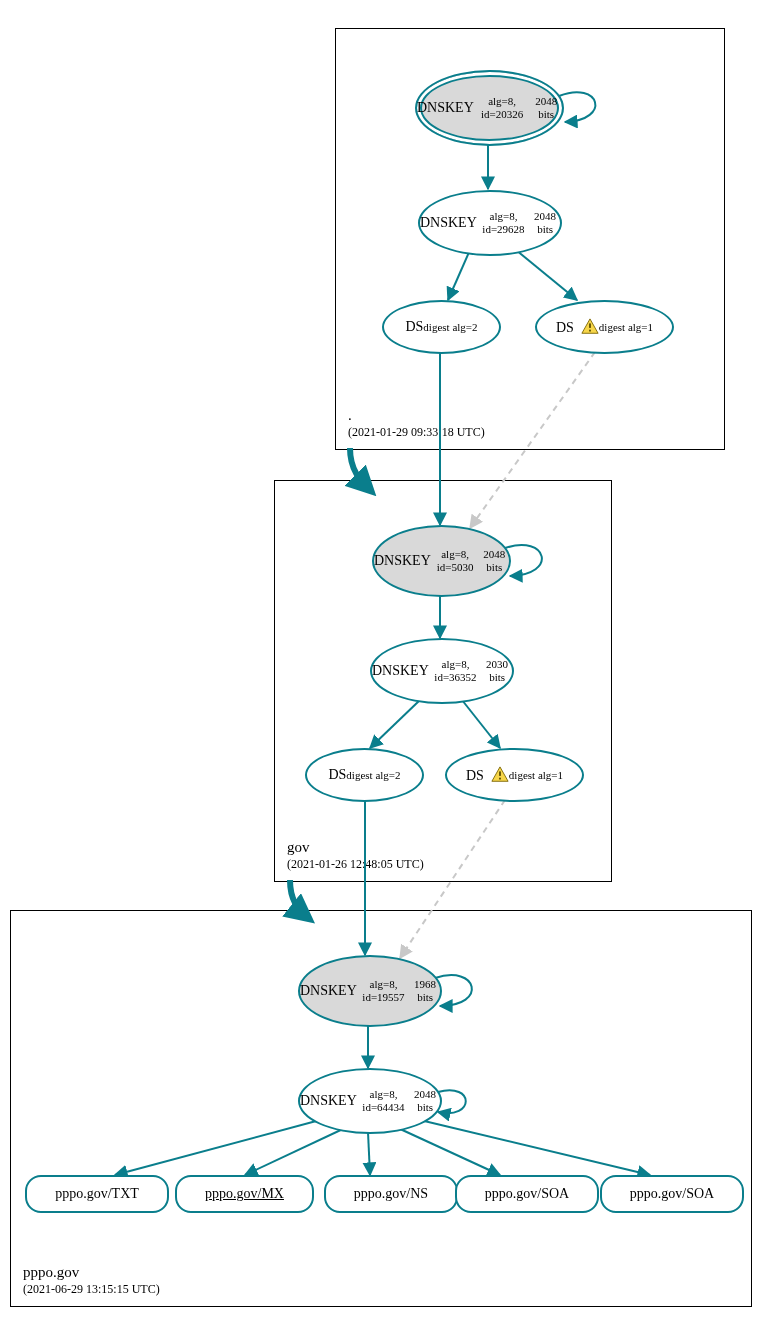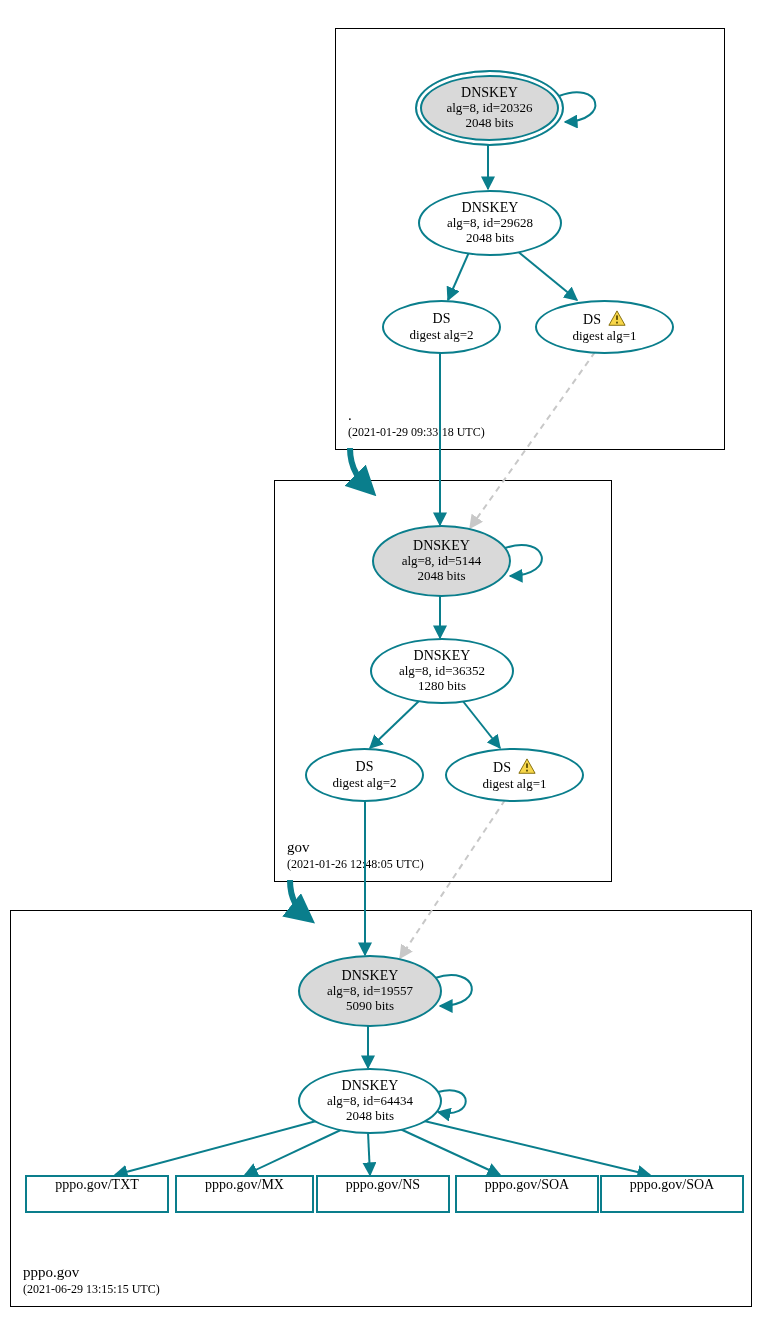--- a/index.html
+++ b/index.html
@@ -24,43 +24,43 @@
     line-height: 1.3;
   }
   .zone-label .name { font-size: 15px; }
   .zone-label .ts { font-size: 12px; }
   .node {
     position: absolute;
     border: 2px solid #0a7e8c;
     border-radius: 50%;
     background: #fff;
     display: flex;
-    flex-direction: column;
+    flex-direction: row;
     align-items: center;
     justify-content: center;
     text-align: center;
     font-size: 12px;
     line-height: 1.15;
   }
   .node.ksk {
     background: #d9d9d9;
     box-shadow: 0 0 0 3px #fff inset, 0 0 0 5px #0a7e8c inset;
   }
   .node.sep {
     background: #d9d9d9;
   }
   .node .title { font-size: 14px; }
-  .node .sub { font-size: 13px; text-align: right; }
+  .node .sub { font-size: 11px; }
   .rrset {
     position: absolute;
     border: 2px solid #0a7e8c;
-    border-radius: 0;
+    border-radius: 16px;
     background: #fff;
     display: flex;
-    align-items: flex-start;
+    align-items: center;
     justify-content: center;
     font-size: 14px;
     padding: 0 10px;
     height: 34px;
   }
   .warn-icon {
     display: inline-block;
     width: 18px;
     height: 16px;
     position: relative;
@@ -178,27 +178,27 @@
           <rect x="9" y="6" width="2" height="5" fill="#5a4b00"></rect>
           <rect x="9" y="13" width="2" height="2" fill="#5a4b00"></rect>
         </svg>
     </span>
   </div>
   <div class="sub">digest alg=1</div>
 </div>
 
 <div class="node sep" style="left:372px;top:525px;width:135px;height:68px;">
   <div class="title">DNSKEY</div>
-  <div class="sub">alg=8, id=5144</div>
+  <div class="sub">alg=8, id=5030</div>
   <div class="sub">2048 bits</div>
 </div>
 <div class="node" style="left:370px;top:638px;width:140px;height:62px;">
   <div class="title">DNSKEY</div>
   <div class="sub">alg=8, id=36352</div>
-  <div class="sub">1280 bits</div>
+  <div class="sub">2030 bits</div>
 </div>
 <div class="node" style="left:305px;top:748px;width:115px;height:50px;">
   <div class="title">DS</div>
   <div class="sub">digest alg=2</div>
 </div>
 <div class="node" style="left:445px;top:748px;width:135px;height:50px;">
   <div>
     <span class="title">DS</span>
     <span class="warn-icon">
       <svg viewBox="0 0 20 18">
@@ -207,35 +207,35 @@
           <rect x="9" y="13" width="2" height="2" fill="#5a4b00"></rect>
         </svg>
     </span>
   </div>
   <div class="sub">digest alg=1</div>
 </div>
 
 <div class="node sep" style="left:298px;top:955px;width:140px;height:68px;">
   <div class="title">DNSKEY</div>
   <div class="sub">alg=8, id=19557</div>
-  <div class="sub">5090 bits</div>
+  <div class="sub">1968 bits</div>
 </div>
 <div class="node" style="left:298px;top:1068px;width:140px;height:62px;">
   <div class="title">DNSKEY</div>
   <div class="sub">alg=8, id=64434</div>
   <div class="sub">2048 bits</div>
 </div>
 
 <div class="rrset" style="left:25px;top:1175px;width:120px;">
   <span>pppo.gov/TXT</span>
 </div>
-<div class="rrset" style="left:175px;top:1175px;width:115px;">
+<div class="rrset" style="left:175px;top:1175px;width:115px;text-decoration:underline;">
   <span>pppo.gov/MX</span>
 </div>
-<div class="rrset" style="left:316px;top:1175px;width:110px;">
+<div class="rrset" style="left:324px;top:1175px;width:110px;">
   <span>pppo.gov/NS</span>
 </div>
 <div class="rrset" style="left:455px;top:1175px;width:120px;">
   <span>pppo.gov/SOA</span>
 </div>
 <div class="rrset" style="left:600px;top:1175px;width:120px;">
   <span>pppo.gov/SOA</span>
 </div>
 
 </body></html>

